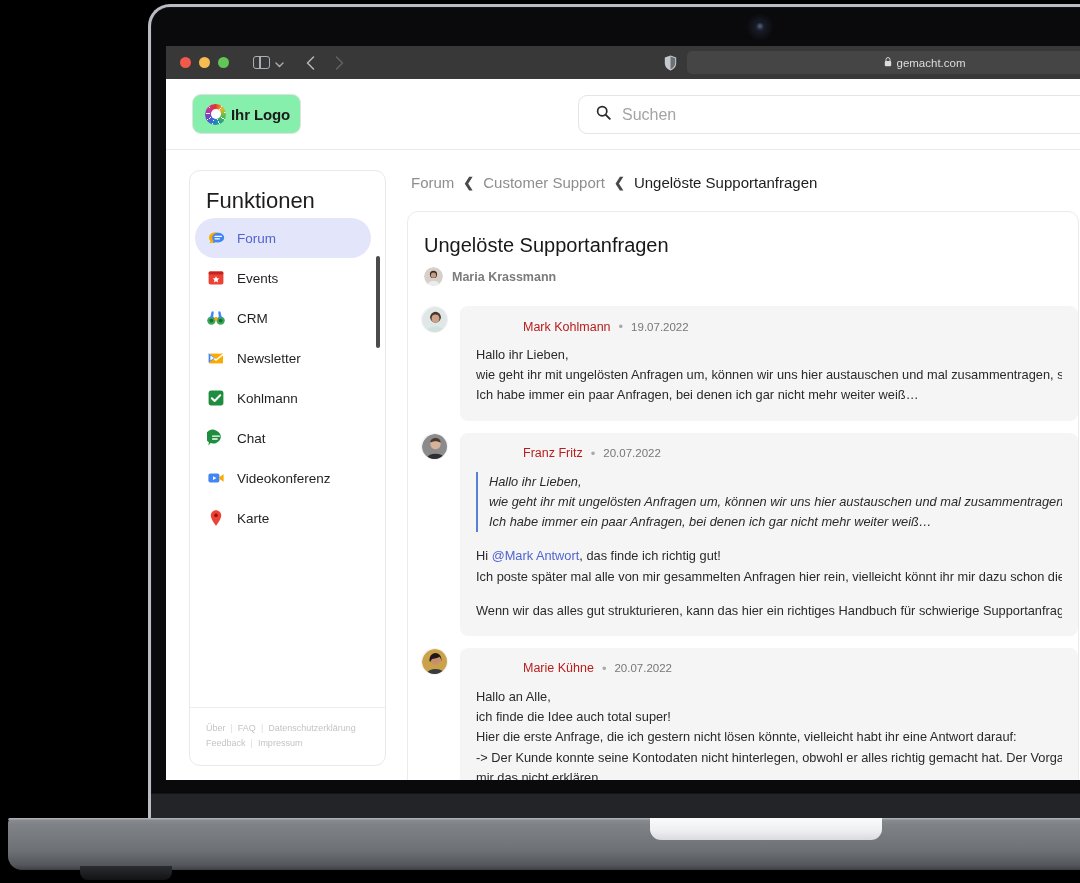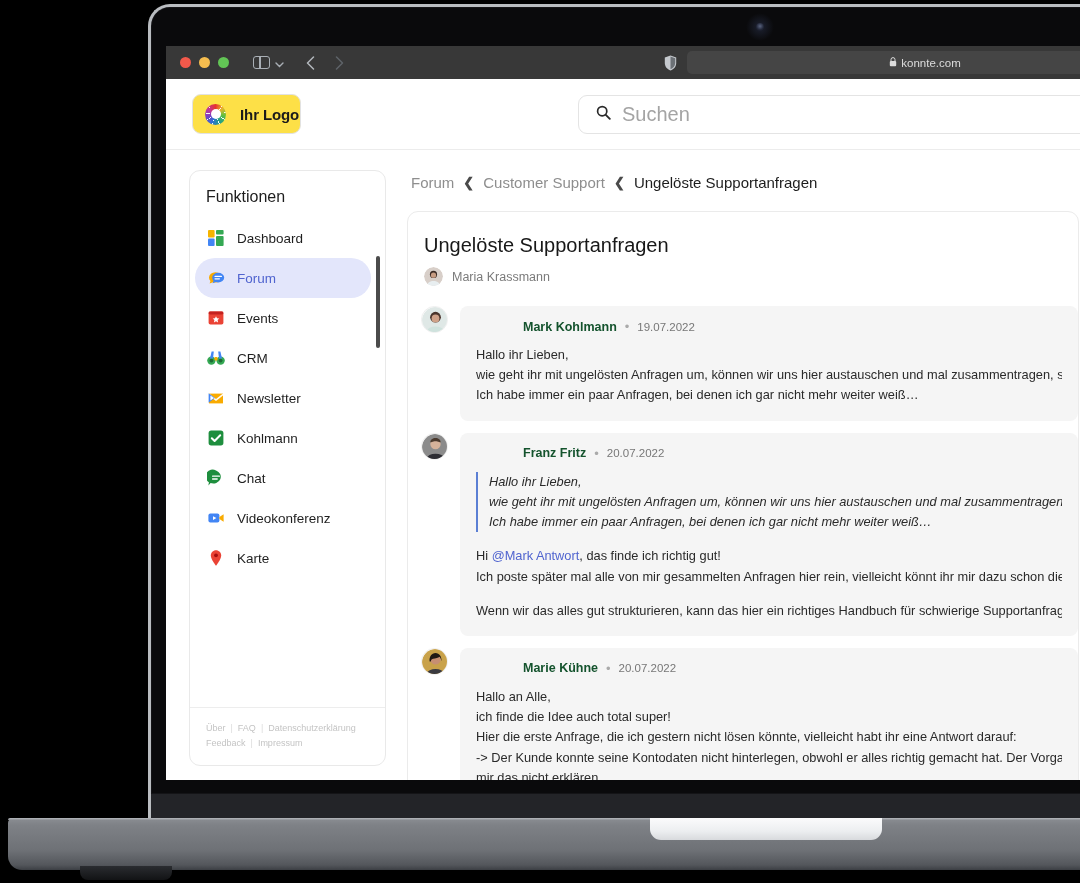--- a/index.html
+++ b/index.html
@@ -120,23 +120,23 @@
     height: 71px;
     background: #fff;
     border-bottom: 1px solid #ececec;
     display: flex; align-items: center;
     padding-left: 26px;
     position: relative;
   }
   .logo-pill {
     width: 109px; height: 40px;
     border: 1px solid #e2e2e2; border-radius: 9px;
-    display: flex; align-items: center; gap: 14px;
+    display: flex; align-items: center; gap: 5px;
     padding-left: 12px;
-    background: #fde047;
+    background: #86efac;
   }
   .logo-ring {
     width: 21px; height: 21px; border-radius: 50%;
     background: conic-gradient(
       #e8322e 0deg, #e8b62a 48deg, #63bf3f 96deg,
       #1e9e8c 150deg, #2e6fd4 205deg, #7b3fc4 258deg,
       #c0379a 305deg, #e8322e 360deg);
     position: relative;
   }
   .logo-ring::before {
@@ -151,21 +151,21 @@
   .logo-text { font-size: 15px; font-weight: 700; color: #1b1b1b; letter-spacing: -0.1px; }
 
   .searchbar {
     position: absolute; left: 412px; top: 16px;
     width: 630px; height: 39px;
     background: #fff;
     border: 1px solid #e4e4e4; border-radius: 9px;
     display: flex; align-items: center; gap: 11px;
     padding-left: 17px;
   }
-  .search-ph { color: #a4a4a4; font-size: 20px; }
+  .search-ph { color: #a4a4a4; font-size: 16px; }
 
   
   .app-body {
     display: flex;
     padding: 20px 0 0 23px;
     gap: 21px;
     height: calc(734px - 33px - 71px);
     background: #fff;
   }
 
@@ -175,22 +175,22 @@
     min-width: 197px;
     border: 1px solid #e9e9e9;
     border-radius: 11px;
     background: #fff;
     padding: 17px 0 0 0;
     height: 596px;
     position: relative;
     display: flex; flex-direction: column;
   }
   .sidebar-title {
-    font-size: 16px; font-weight: 400; color: #1d1d1d;
-    padding-left: 16px; margin-bottom: 12px;
+    font-size: 22px; font-weight: 400; color: #1d1d1d;
+    padding-left: 16px; margin-bottom: 4px;
   }
   .nav-list { flex: 1; overflow: hidden; position: relative; padding-right: 4px; }
   .nav-item {
     display: flex; align-items: center; gap: 12px;
     height: 40px;
     margin: 0 10px 0 5px;
     padding-left: 12px;
     border-radius: 20px;
     font-size: 13.5px; color: #1f1f1f;
     cursor: pointer;
@@ -227,40 +227,40 @@
   .thread-card {
     border: 1px solid #ebebeb;
     border-radius: 11px;
     background: #fff;
     min-height: 520px;
     padding: 22px 0 0 0;
     width: 672px;
   }
   .thread-head { padding: 0 0 8px 16px; }
   .thread-title { font-size: 20px; color: #181818; margin-bottom: 10px; }
-  .thread-author { display: flex; align-items: center; gap: 9px; font-size: 12.5px; color: #7b7b7b; }
+  .thread-author { display: flex; align-items: center; gap: 9px; font-size: 12.5px; color: #7b7b7b; font-weight: bold; }
 
   .avatar { border-radius: 50%; flex: 0 0 auto; overflow: hidden; position: relative; }
   .av-sm { width: 19px; height: 19px; }
   .av-lg { width: 27px; height: 27px; border: 1px solid #eee; }
 
   .post { display: flex; gap: 12px; padding: 12px 0 0 13px; }
   .post-body {
     background: #f5f5f5;
     border-radius: 8px;
     padding: 13px 16px 15px 16px;
     flex: 1;
     min-width: 0;
     width: 620px;
   }
   .post-meta {
     display: flex; align-items: center; gap: 8px;
     font-size: 12.5px; margin-bottom: 11px;
   }
-  .post-name { font-weight: 700; color: #14532d; padding-left: 47px; }
+  .post-name { font-weight: 400; color: #b91c1c; padding-left: 47px; }
   .post-bullet { color: #aaa; font-size: 13px; }
   .post-date { color: #777; font-size: 11.5px; }
   .post-text {
     font-size: 12.8px; color: #2a2a2a; line-height: 1.58;
     white-space: pre; overflow: hidden;
   }
   .quote {
     border-left: 2.5px solid #5b7fd4;
     padding-left: 11px;
     font-style: italic;
@@ -318,21 +318,21 @@
           </svg>
       </span>
 
       <div class="urlbar">
         <span class="lock">
           <svg width="8" height="10" viewBox="0 0 8 10">
               <path d="M2 4V2.6a2 2 0 0 1 4 0V4" stroke="#dcdcdc" stroke-width="1" fill="none"></path>
               <rect x="0.8" y="4" width="6.4" height="5.2" rx="1" fill="#dcdcdc"></rect>
             </svg>
         </span>
-        <span class="url-text">konnte.com</span>
+        <span class="url-text">gemacht.com</span>
 
       </div>
     </div>
 
     <div class="app-header">
       <div class="logo-pill">
         <span class="logo-ring"></span>
         <span class="logo-text">Ihr Logo</span>
       </div>
 
@@ -347,31 +347,20 @@
       </div>
     </div>
 
     <div class="app-body">
 
       <div class="sidebar">
         <div class="sidebar-title">Funktionen</div>
 
         <div class="nav-list">
 
-          <div class="nav-item">
-            <span class="nav-ico">
-              <svg width="18" height="18" viewBox="0 0 18 18">
-                  <rect x="1" y="1" width="6.6" height="7.4" rx="1" fill="#f5b400"></rect>
-                  <rect x="9" y="1" width="7.6" height="4.6" rx="1" fill="#34a853"></rect>
-                  <rect x="1" y="9.6" width="6.6" height="7.4" rx="1" fill="#4285f4"></rect>
-                  <rect x="9" y="7" width="7.6" height="10" rx="1" fill="#34a853"></rect>
-                </svg>
-            </span>
-            <span>Dashboard</span>
-          </div>
 
 
 
           <div class="nav-item active">
             <span class="nav-ico">
               <svg width="18" height="18" viewBox="0 0 18 18">
                   <path d="M2 8.4a6.4 5.2 0 1 1 6.4 5.2c-.9 0-1.7-.1-2.5-.4l-3.3 1.3.9-2.5A5 5 0 0 1 2 8.4z" fill="#f9ab00"></path>
                   <path d="M5.2 8.6a6 4.9 0 1 1 6 4.9c-.9 0-1.7-.2-2.4-.4l-3.2 1.2.9-2.4a4.8 4.8 0 0 1-1.3-3.3z" fill="#4285f4"></path>
                   <path d="M8 7.4h6.4M8 9.8h4.4" stroke="#fff" stroke-width="1.2" stroke-linecap="round"></path>
                 </svg>

